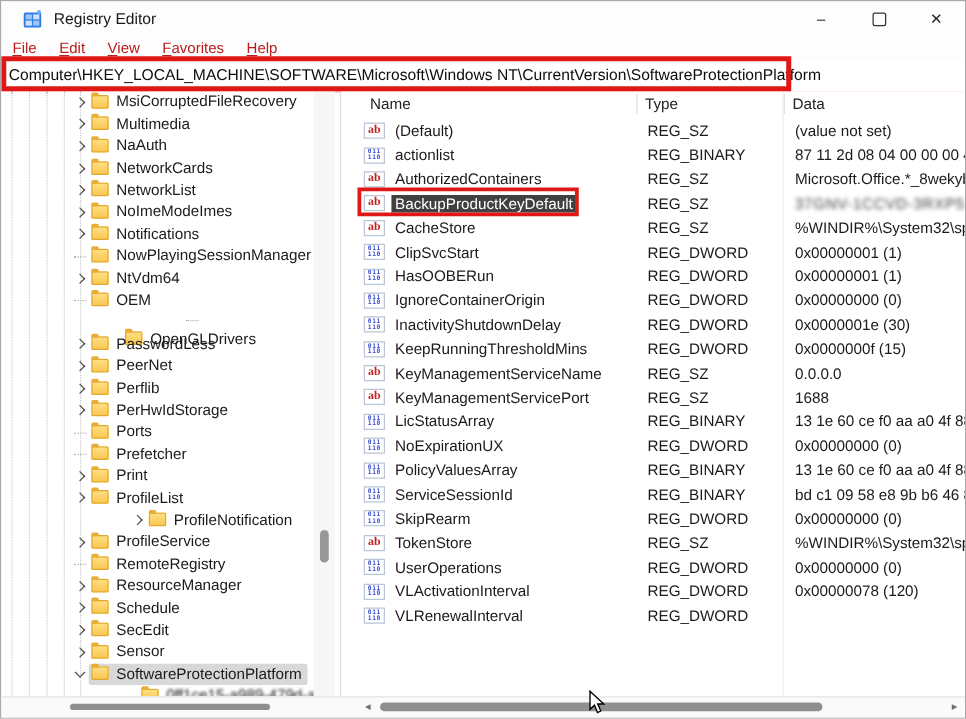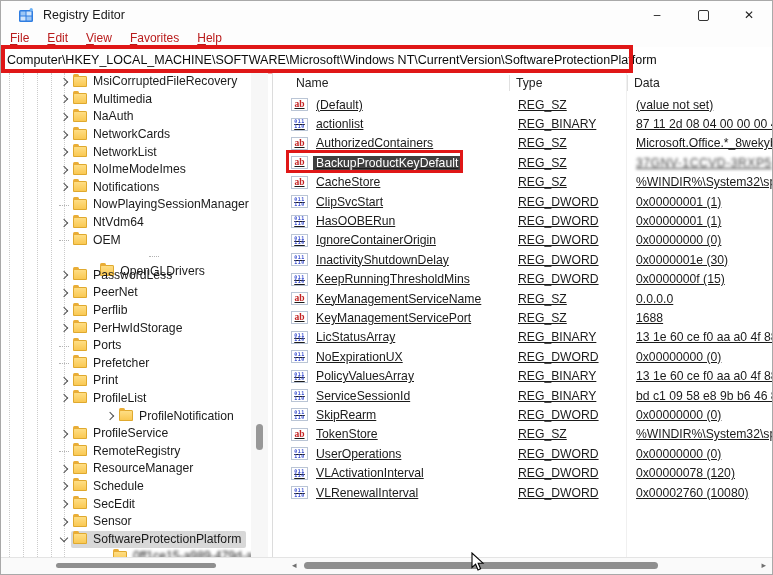--- a/index.html
+++ b/index.html
@@ -45,21 +45,21 @@
   .split{position:absolute;left:271px;top:72px;width:1px;height:503px;background:#dcdcdc;}
   
   .list{position:absolute;left:272px;top:72px;right:0;height:484px;overflow:hidden;background:#fff;}
   .list-header{position:relative;height:22px;font-size:12.2px;color:#222;}
   .hname{position:absolute;left:23px;top:3px;}
   .htype{position:absolute;left:243px;top:3px;}
   .hdata{position:absolute;left:361px;top:3px;}
   .hsep{position:absolute;top:2px;width:1px;height:16px;background:#e0e0e0;}
   .colline{position:absolute;left:353px;top:0;width:1px;height:484px;background:#f0f0f0;}
   .list-rows{position:absolute;left:0;top:22px;right:0;}
-  .list-row{position:relative;display:flex;align-items:center;height:19.4px;font-size:12.2px;white-space:nowrap;padding-left:18px;text-decoration:underline;}
+  .list-row{position:relative;display:flex;align-items:center;height:19.4px;font-size:12.2px;white-space:nowrap;padding-left:18px;}
   .vicon{width:17px;height:13px;flex:none;margin-right:5px;border:1px solid #bac5d5;background:#fff;box-sizing:border-box;display:flex;align-items:center;justify-content:center;overflow:hidden;}
   .vicon.string{color:#c32222;font-weight:bold;font-size:9.5px;font-family:"Liberation Serif","DejaVu Serif",serif;line-height:9px;}
   .vicon.binary{flex-direction:column;color:#3a4fd0;font-family:"DejaVu Sans Mono","Liberation Mono",monospace;font-size:5px;line-height:4.6px;font-weight:bold;letter-spacing:0.5px;}
   .c-name{width:205px;flex:none;overflow:hidden;}
   .c-name .nm{padding:1px 3px;border-radius:1px;}
   .list-row.sel .nm{background:#404040;color:#fff;}
   .c-type{width:118px;flex:none;overflow:hidden;}
   .c-data{flex:1;overflow:hidden;}
   .c-data.obscured{filter:blur(1.7px);color:#444;letter-spacing:0.5px;}
   
@@ -491,21 +491,20 @@
           <span class="c-type">REG_DWORD</span>
           <span class="c-data">0x00000078 (120)</span>
         </div>
         <div class="list-row">
           <span class="vicon binary">
             <span>011</span>
             <span>110</span>
           </span>
           <span class="c-name"><span class="nm">VLRenewalInterval</span></span>
           <span class="c-type">REG_DWORD</span>
-          <span class="c-data">0x00002760 (10080)</span>
         </div>
       </div>
   </div>
 
   <div class="annotation key"></div>
 
   <div class="bottombar">
     <div class="tree-hthumb"></div>
     <span class="list-hsb-left">◂</span>
     <div class="list-hthumb"></div>

